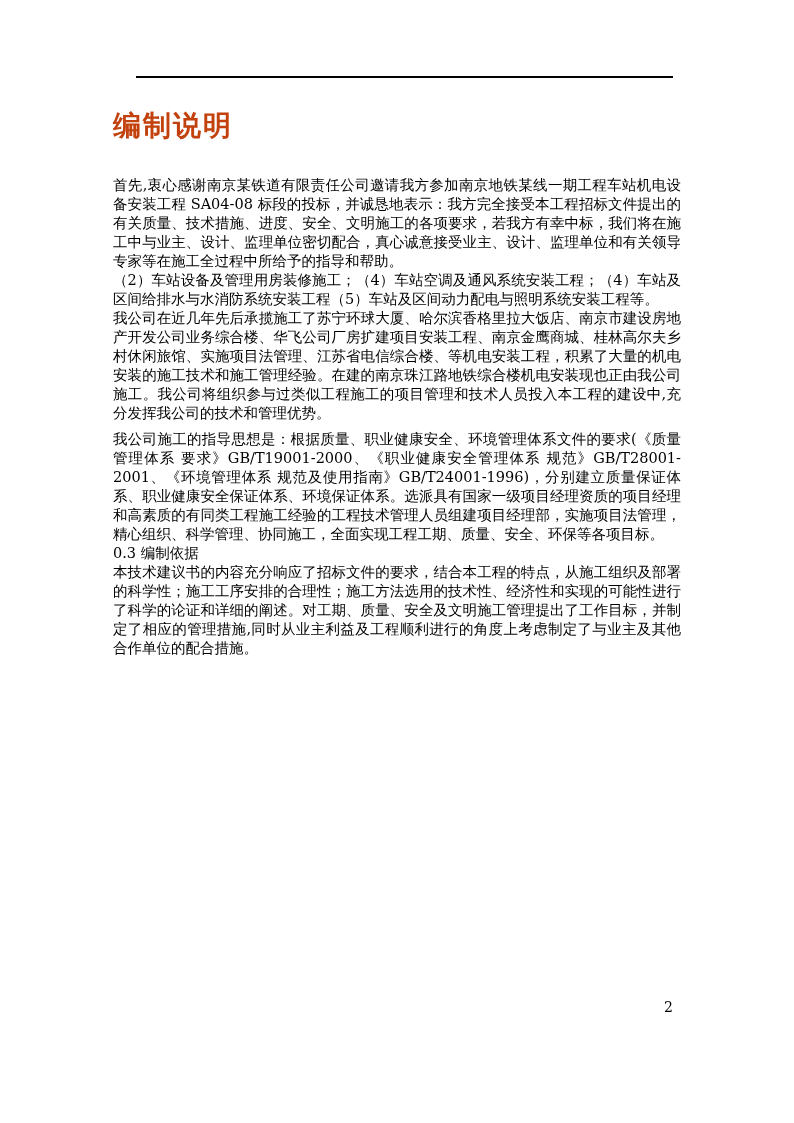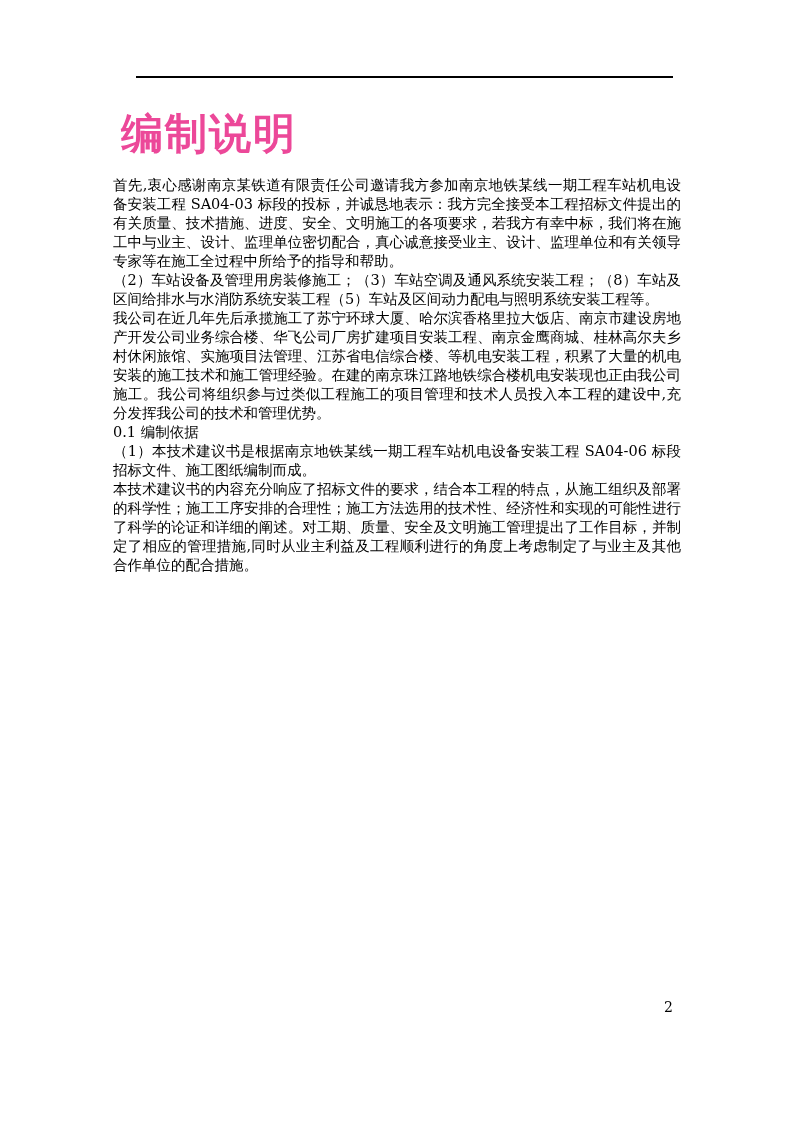--- a/index.html
+++ b/index.html
@@ -22,27 +22,27 @@
     top: 76px;
     left: 136px;
     width: 537px;
     height: 2px;
     background: #000000;
   }
   .doc-title {
     position: absolute;
     top: 104px;
     left: 113px;
-    margin: 8px;
+    margin: 0;
     font-family: "DejaVu Sans", "Liberation Sans", sans-serif;
     font-weight: 900;
-    font-size: 42px;
+    font-size: 28px;
     line-height: 44px;
     letter-spacing: 2px;
-    color: #ec4899;
+    color: #c2410c;
     white-space: nowrap;
   }
   .doc-body {
     position: absolute;
     top: 176px;
     left: 113px;
     width: 568px;
     font-size: 14.5px;
     line-height: 19px;
     text-align: justify;
@@ -67,23 +67,23 @@
 </head>
 <body>
 
 <div class="page">
 
   <div class="header-rule"></div>
 
   <h1 class="doc-title">编制说明</h1>
 
   <div class="doc-body">
-    <p>首先,衷心感谢南京某铁道有限责任公司邀请我方参加南京地铁某线一期工程车站机电设备安装工程 SA04-03 标段的投标，并诚恳地表示：我方完全接受本工程招标文件提出的有关质量、技术措施、进度、安全、文明施工的各项要求，若我方有幸中标，我们将在施工中与业主、设计、监理单位密切配合，真心诚意接受业主、设计、监理单位和有关领导专家等在施工全过程中所给予的指导和帮助。</p>
-    <p>（2）车站设备及管理用房装修施工；（3）车站空调及通风系统安装工程；（8）车站及区间给排水与水消防系统安装工程（5）车站及区间动力配电与照明系统安装工程等。</p>
+    <p>首先,衷心感谢南京某铁道有限责任公司邀请我方参加南京地铁某线一期工程车站机电设备安装工程 SA04-08 标段的投标，并诚恳地表示：我方完全接受本工程招标文件提出的有关质量、技术措施、进度、安全、文明施工的各项要求，若我方有幸中标，我们将在施工中与业主、设计、监理单位密切配合，真心诚意接受业主、设计、监理单位和有关领导专家等在施工全过程中所给予的指导和帮助。</p>
+    <p>（2）车站设备及管理用房装修施工；（4）车站空调及通风系统安装工程；（4）车站及区间给排水与水消防系统安装工程（5）车站及区间动力配电与照明系统安装工程等。</p>
     <p>我公司在近几年先后承揽施工了苏宁环球大厦、哈尔滨香格里拉大饭店、南京市建设房地产开发公司业务综合楼、华飞公司厂房扩建项目安装工程、南京金鹰商城、桂林高尔夫乡村休闲旅馆、实施项目法管理、江苏省电信综合楼、等机电安装工程，积累了大量的机电安装的施工技术和施工管理经验。在建的南京珠江路地铁综合楼机电安装现也正由我公司施工。我公司将组织参与过类似工程施工的项目管理和技术人员投入本工程的建设中,充分发挥我公司的技术和管理优势。</p>
-    <p>0.1 编制依据</p>
-    <p>（1）本技术建议书是根据南京地铁某线一期工程车站机电设备安装工程 SA04-06 标段招标文件、施工图纸编制而成。</p>
+    <p class="gap-before">我公司施工的指导思想是：根据质量、职业健康安全、环境管理体系文件的要求(《质量管理体系 要求》GB/T19001-2000、《职业健康安全管理体系 规范》GB/T28001-2001、《环境管理体系 规范及使用指南》GB/T24001-1996)，分别建立质量保证体系、职业健康安全保证体系、环境保证体系。选派具有国家一级项目经理资质的项目经理和高素质的有同类工程施工经验的工程技术管理人员组建项目经理部，实施项目法管理，精心组织、科学管理、协同施工，全面实现工程工期、质量、安全、环保等各项目标。</p>
+    <p>0.3 编制依据</p>
     <p>本技术建议书的内容充分响应了招标文件的要求，结合本工程的特点，从施工组织及部署的科学性；施工工序安排的合理性；施工方法选用的技术性、经济性和实现的可能性进行了科学的论证和详细的阐述。对工期、质量、安全及文明施工管理提出了工作目标，并制定了相应的管理措施,同时从业主利益及工程顺利进行的角度上考虑制定了与业主及其他合作单位的配合措施。</p>
   </div>
 
   <div class="page-number">2</div>
 
 </div>
 
 </body></html>

